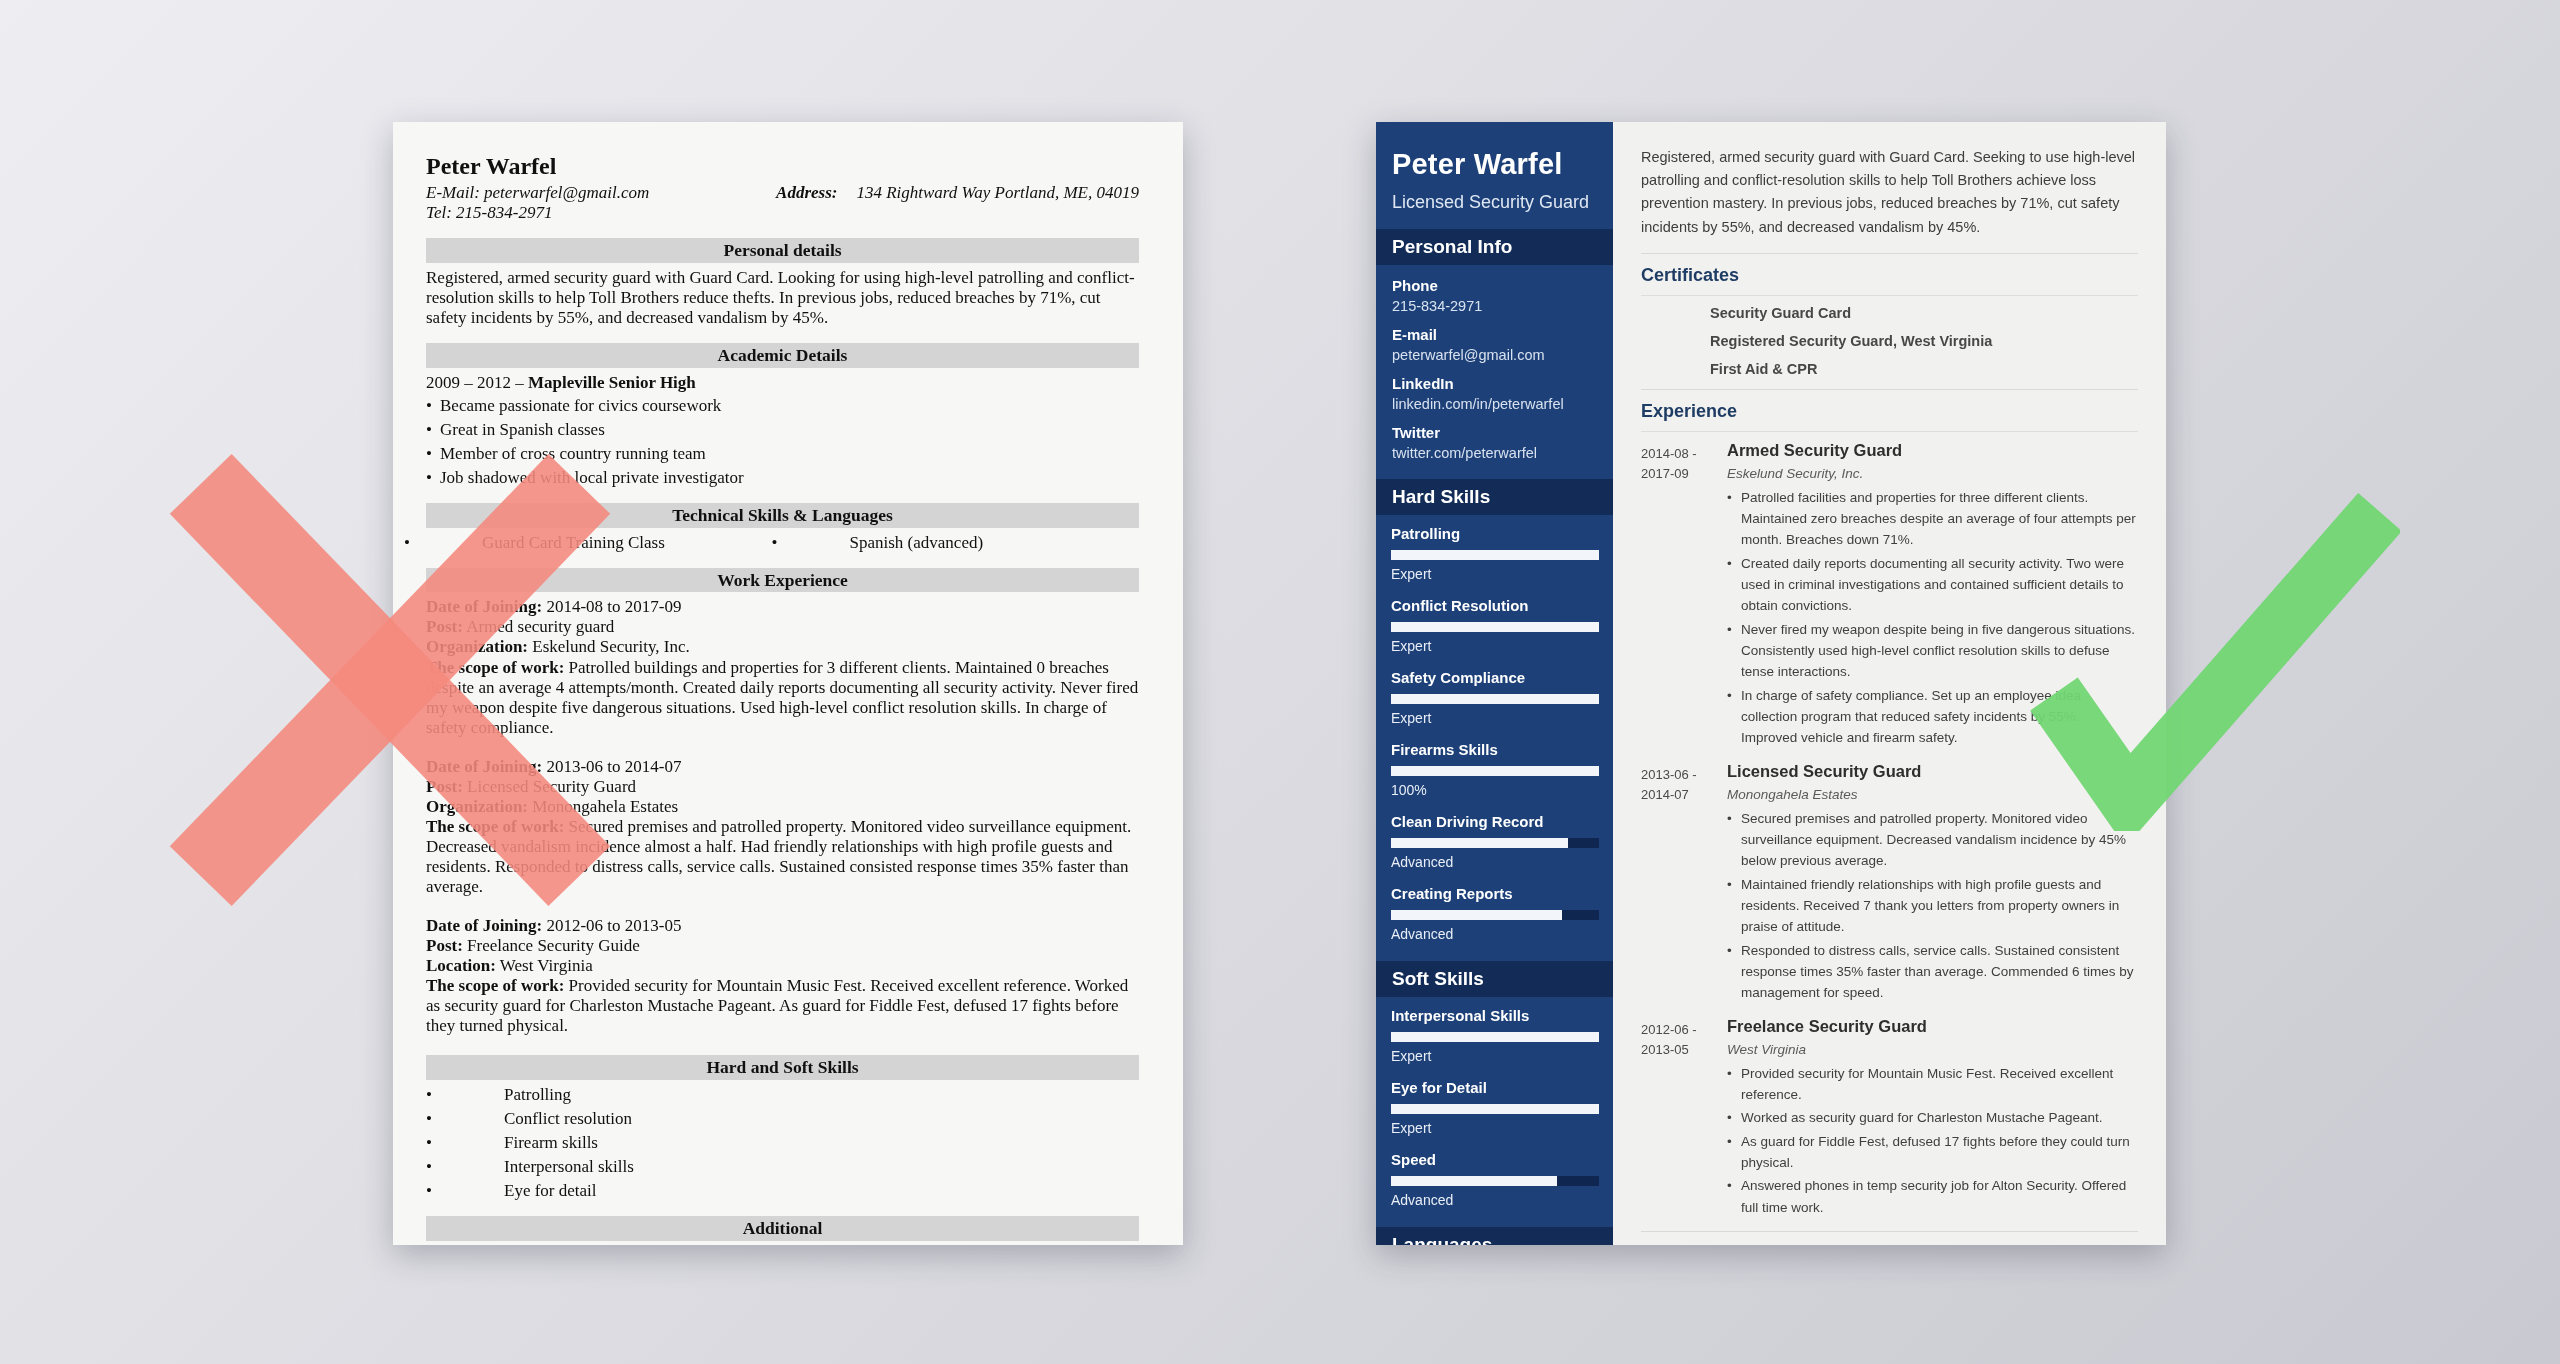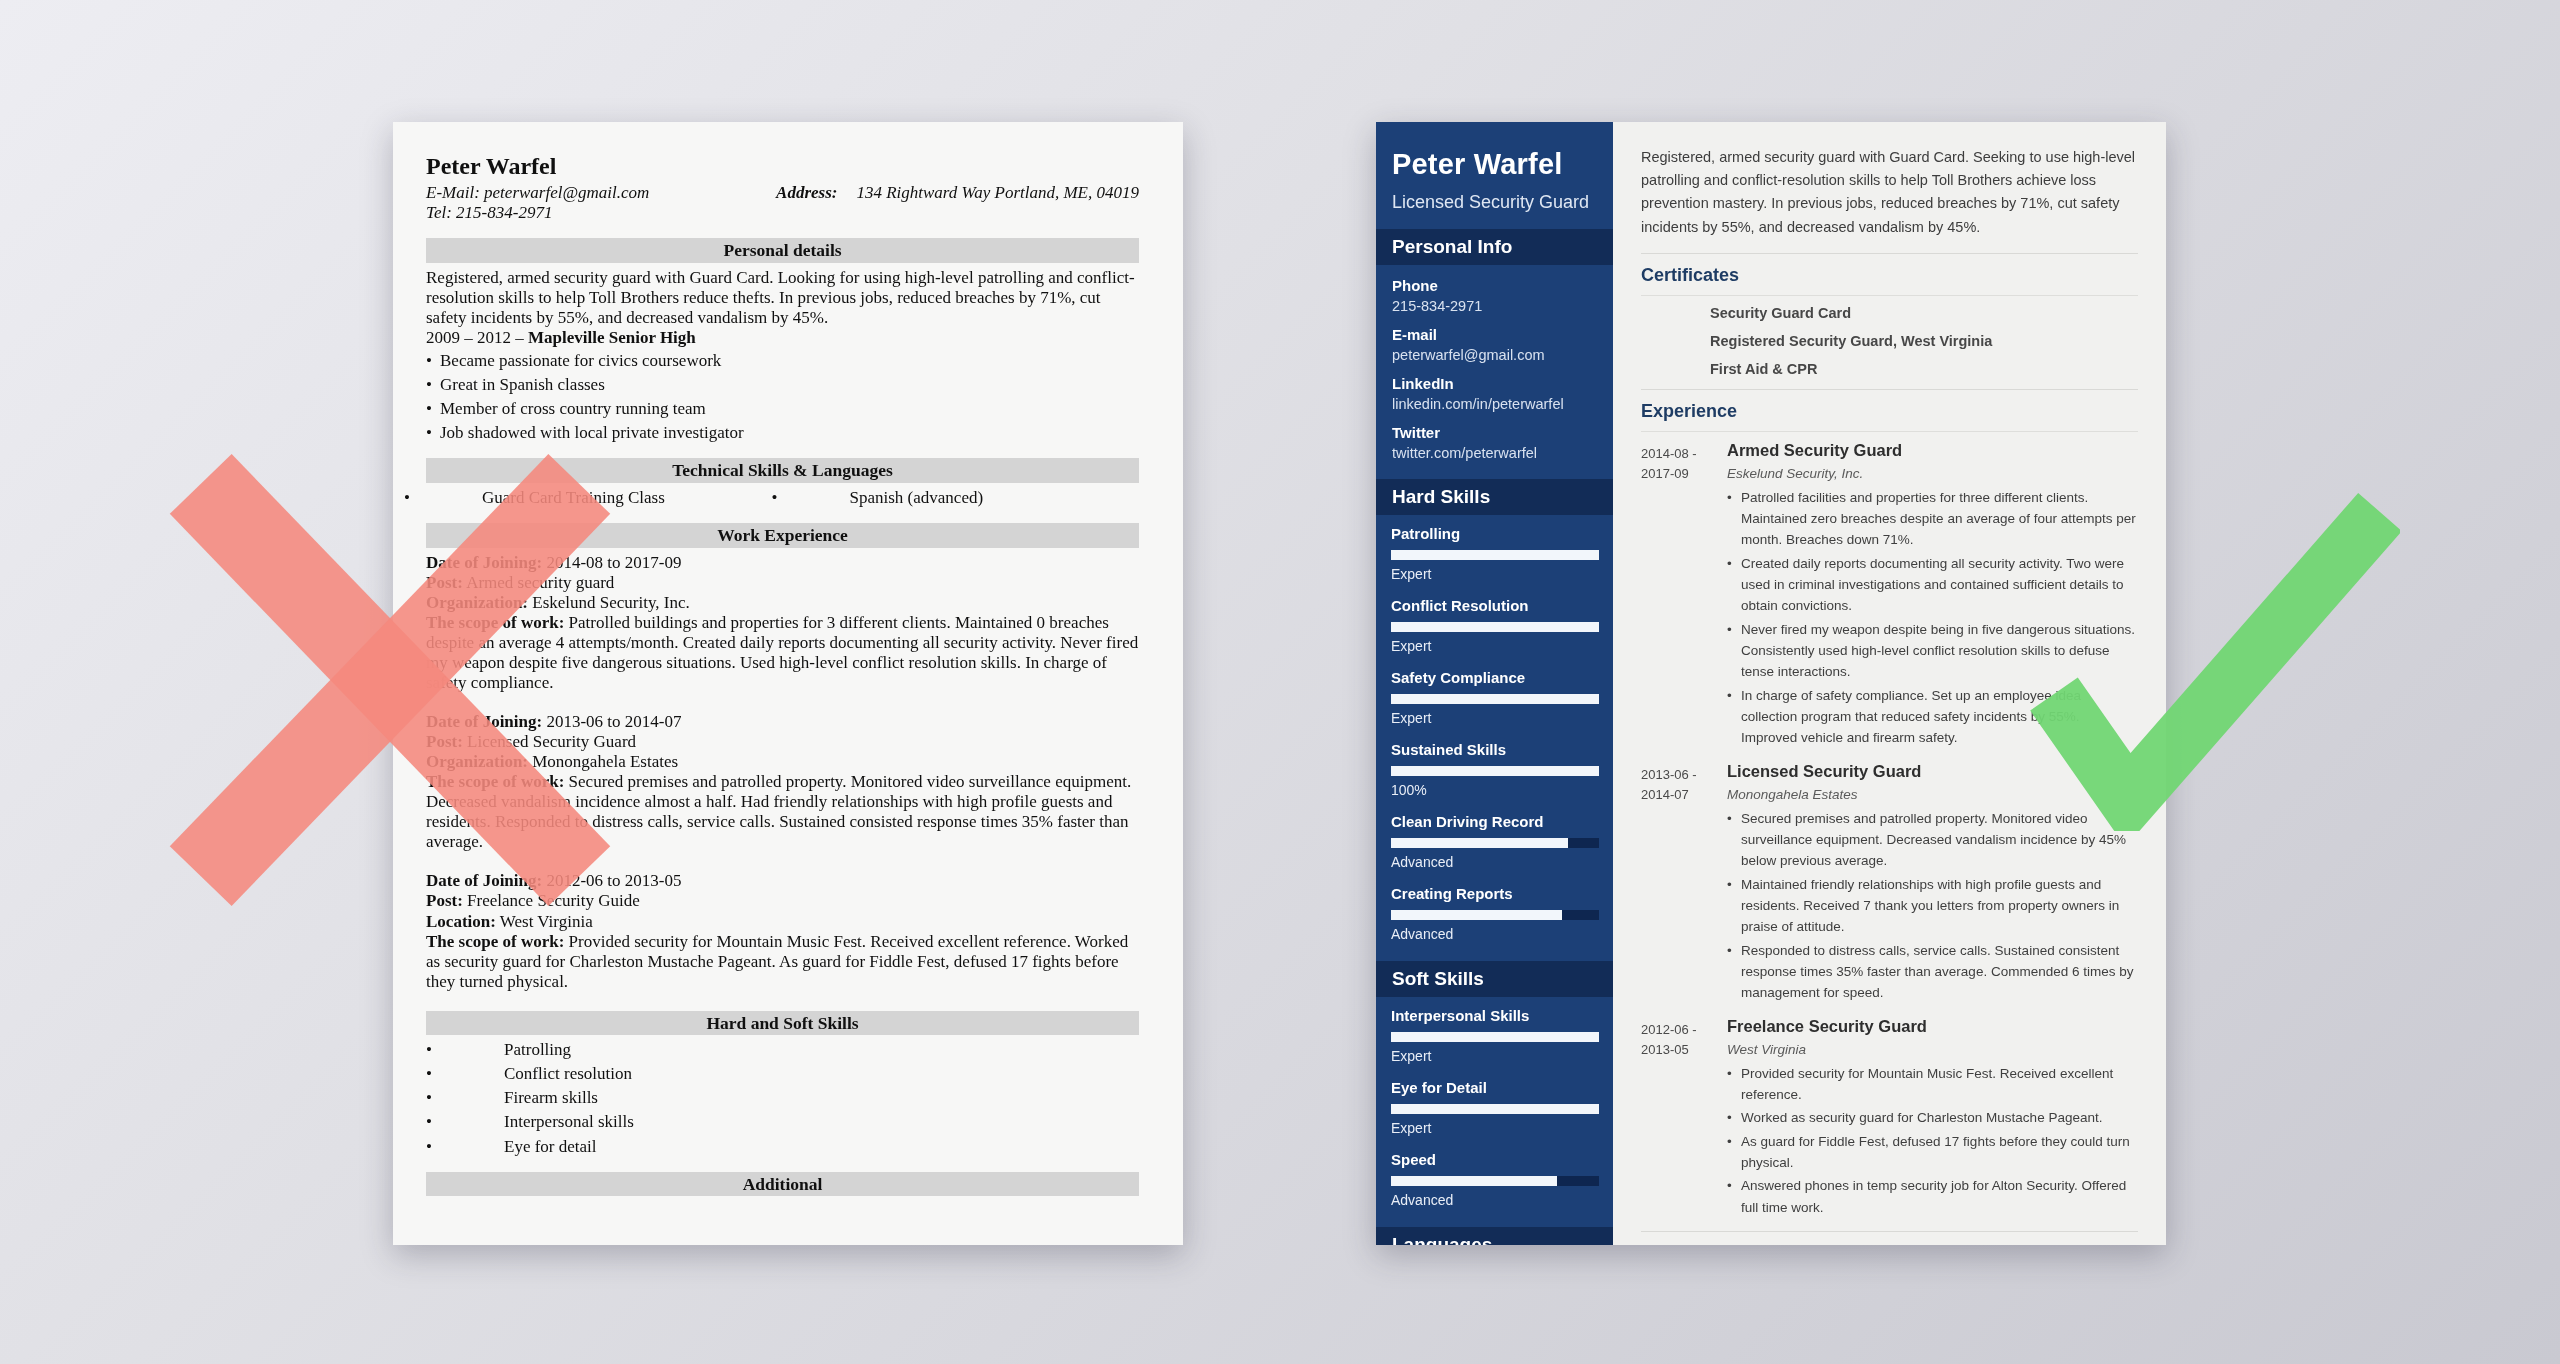--- a/index.html
+++ b/index.html
@@ -80,20 +80,21 @@
           <div>Tel: 215-834-2971</div>
         </div>
         <div class="lr-addr">
           <b>Address:</b><span>134 Rightward Way Portland, ME, 04019</span>
         </div>
       </div>
 
       <div class="lr-band">Personal details</div>
       <p>Registered, armed security guard with Guard Card. Looking for using high-level patrolling and conflict-resolution skills to help Toll Brothers reduce thefts. In previous jobs, reduced breaches by 71%, cut safety incidents by 55%, and decreased vandalism by 45%.</p>
 
+      <div class="lr-band">Academic Details</div>
       <p><span>2009 – 2012 –</span> <b>Mapleville Senior High</b></p>
       <ul class="plain lr-acad">
         <li class="bi">
             <span class="dot">•</span>
             <span>Became passionate for civics coursework</span>
           </li>
         <li class="bi">
             <span class="dot">•</span>
             <span>Great in Spanish classes</span>
           </li>
@@ -223,21 +224,21 @@
           <div class="skill-level">Expert</div>
         </div>
         <div class="skill">
           <div class="skill-name">Safety Compliance</div>
           <div class="skill-track">
               <div class="skill-fill" style="width: 100%;"></div>
             </div>
           <div class="skill-level">Expert</div>
         </div>
         <div class="skill">
-          <div class="skill-name">Sustained Skills</div>
+          <div class="skill-name">Firearms Skills</div>
           <div class="skill-track">
               <div class="skill-fill" style="width: 100%;"></div>
             </div>
           <div class="skill-level">100%</div>
         </div>
         <div class="skill">
           <div class="skill-name">Clean Driving Record</div>
           <div class="skill-track">
               <div class="skill-fill" style="width: 85%;"></div>
             </div>

